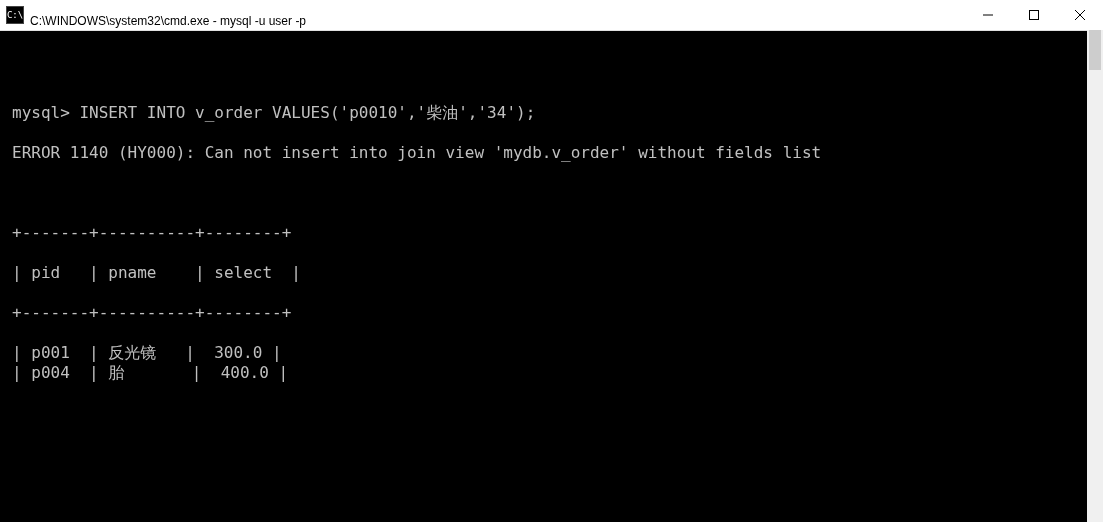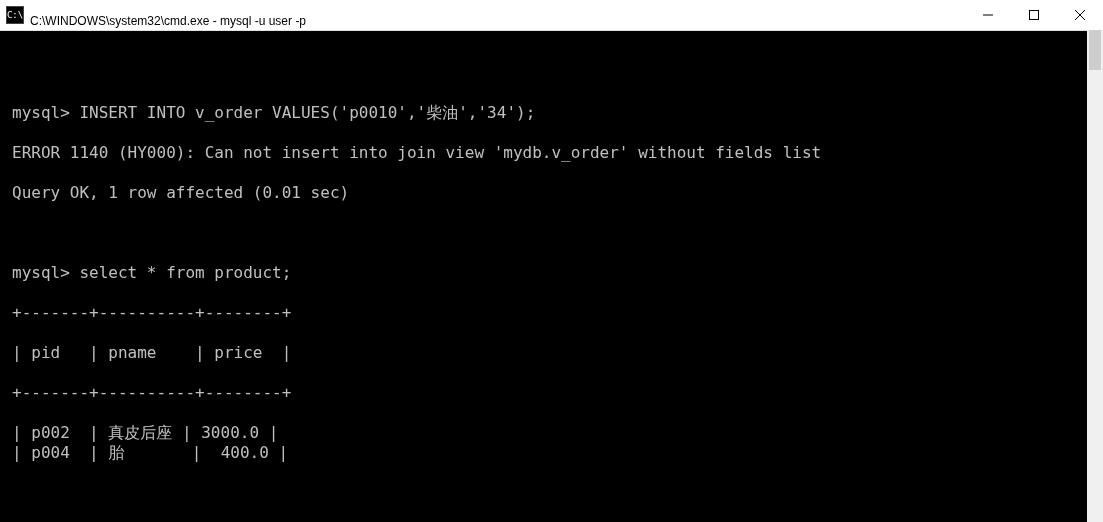--- a/index.html
+++ b/index.html
@@ -112,27 +112,25 @@
           <line x1="10" y1="0" x2="0" y2="10" stroke="#000" stroke-width="1"></line>
         </svg>
     </div>
   </div>
 </div>
 
 <div class="terminal">
 <div class="terminal-line"> </div>
 <div class="terminal-line"><span>mysql&gt;</span><span> INSERT INTO v_order VALUES('p0010','柴油','34');</span></div>
 <div class="terminal-line">ERROR 1140 (HY000): Can not insert into join view 'mydb.v_order' without fields list</div>
-<div class="terminal-line">Query OK, 1 row affected (0.01 sec)</div>
 <div class="terminal-line"> </div>
-<div class="terminal-line"><span>mysql&gt;</span><span> select * from product;</span></div>
 <div class="terminal-line">+-------+----------+--------+</div>
-<div class="terminal-line">| pid   | pname    | price  |</div>
+<div class="terminal-line">| pid   | pname    | select  |</div>
 <div class="terminal-line">+-------+----------+--------+</div>
-<div id="table-rows"><div class="terminal-line">| p002  | 真皮后座 | 3000.0 |</div><div class="terminal-line">| p004  | 胎       |  400.0 |</div></div>
+<div id="table-rows"><div class="terminal-line">| p001  | 反光镜   |  300.0 |</div><div class="terminal-line">| p004  | 胎       |  400.0 |</div></div>
 
 
 
 
 
 </div>
 
 <div class="scrollbar">
   <div class="scrollbar-thumb"></div>
 </div>

